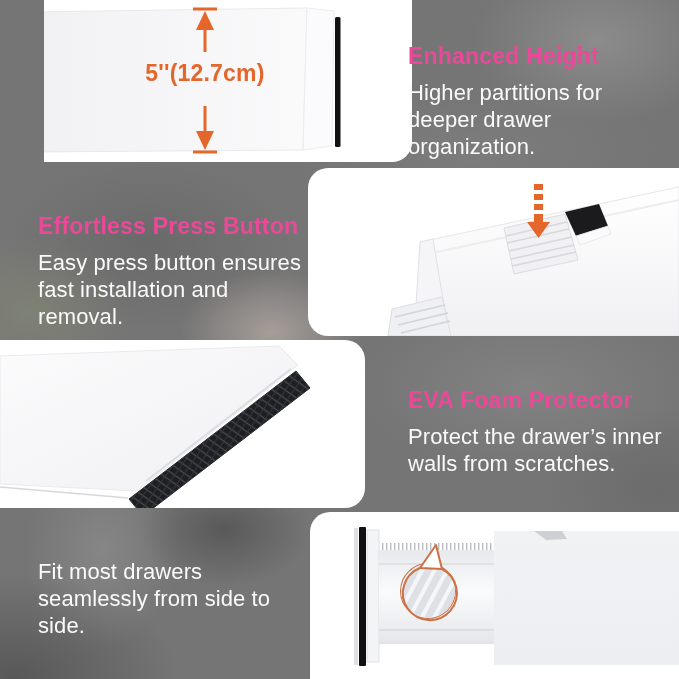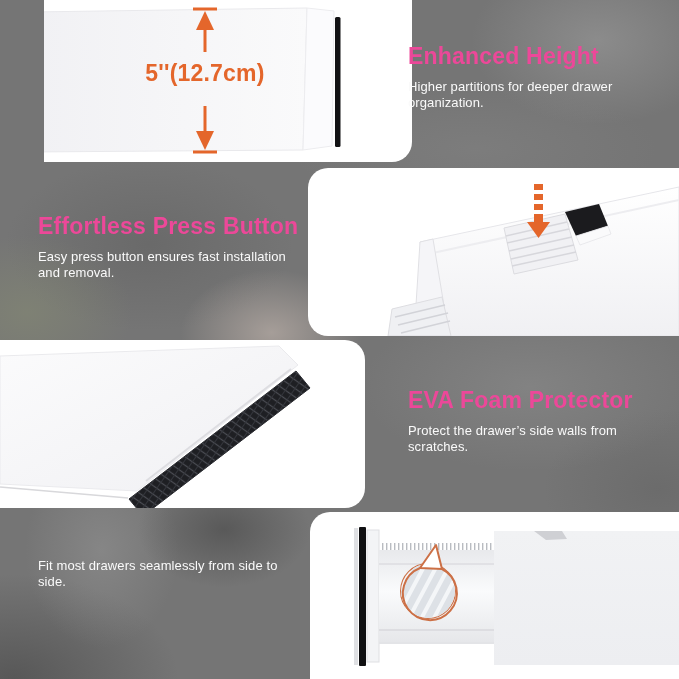--- a/index.html
+++ b/index.html
@@ -23,21 +23,21 @@
   .cellA{left:16px;top:0;width:368px;height:162px;border-radius:0 0 20px 0;margin-left:28px;}
   .cellB{left:308px;top:168px;width:371px;height:168px;border-radius:20px 0 0 20px;}
   .cellC{left:0;top:340px;width:365px;height:168px;border-radius:0 20px 20px 0;}
   .cellD{left:310px;top:512px;width:369px;height:167px;border-radius:20px 0 0 0;}
   .photo svg{display:block;}
   .measure{position:absolute;left:96px;top:60px;width:130px;text-align:center;
            font-size:23px;font-weight:600;letter-spacing:.2px;color:var(--accent,#e4662b);}
   .feature{position:absolute;}
   .feature h2{margin:0 0 10px;font-weight:700;font-size:23px;line-height:1.08;
               color:#ec4899;letter-spacing:.2px;}
-  .feature p{margin:0;font-size:13px;line-height:1.23;color:#fafafa;letter-spacing:.1px;}
+  .feature p{margin:0;font-size:22px;line-height:1.23;color:#fafafa;letter-spacing:.1px;}
   .t1{left:408px;top:44px;width:244px;}
   .t2{left:38px;top:214px;width:268px;}
   .t3{left:408px;top:388px;width:256px;}
   .t4{left:38px;top:558px;width:262px;}
 </style>
 </head>
 <body>
 
 <div class="canvas">
   <div class="bg"></div>
@@ -174,18 +174,18 @@
   <div class="feature t1">
     <h2>Enhanced Height</h2>
     <p>Higher partitions for deeper drawer organization.</p>
   </div>
   <div class="feature t2">
     <h2>Effortless Press Button</h2>
     <p>Easy press button ensures fast installation and removal.</p>
   </div>
   <div class="feature t3">
     <h2>EVA Foam Protector</h2>
-    <p>Protect the drawer’s side walls from scratches.</p>
+    <p>Protect the drawer’s inner walls from scratches.</p>
   </div>
   <div class="feature t4">
     <p>Fit most drawers seamlessly from side to side.</p>
   </div>
 </div>
 
 </body></html>

